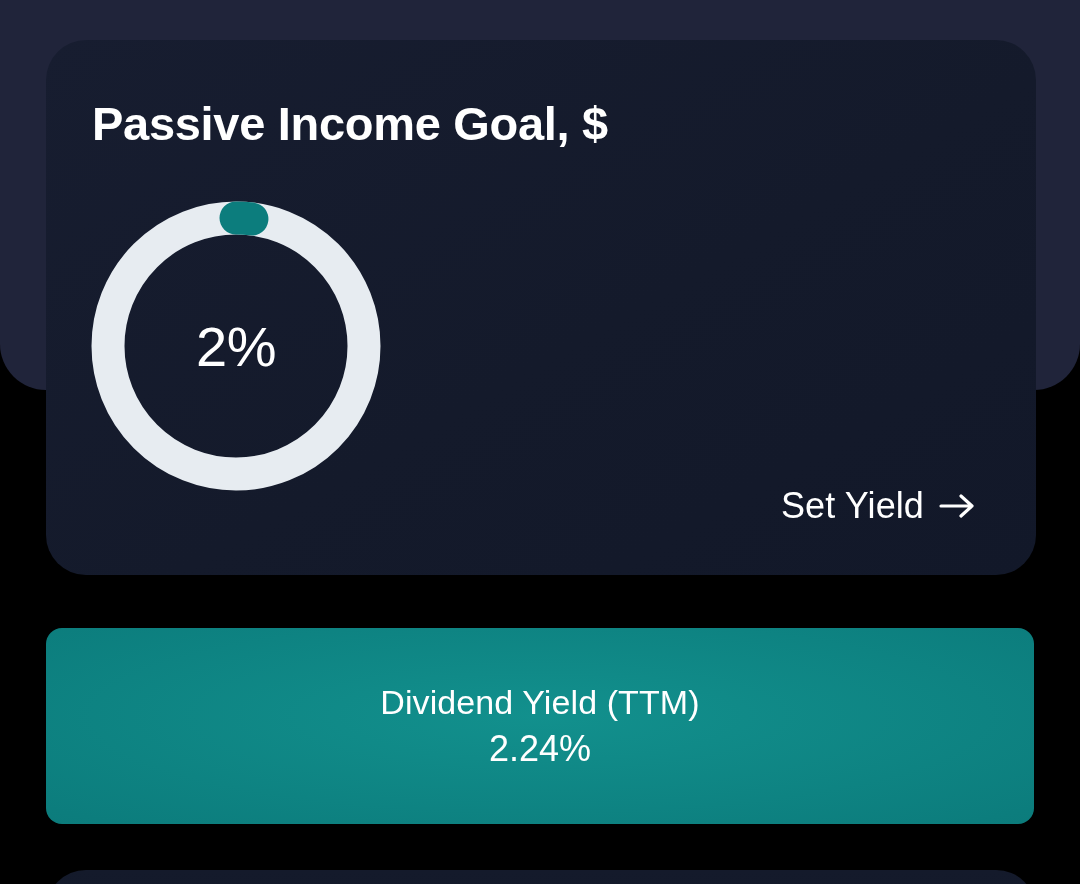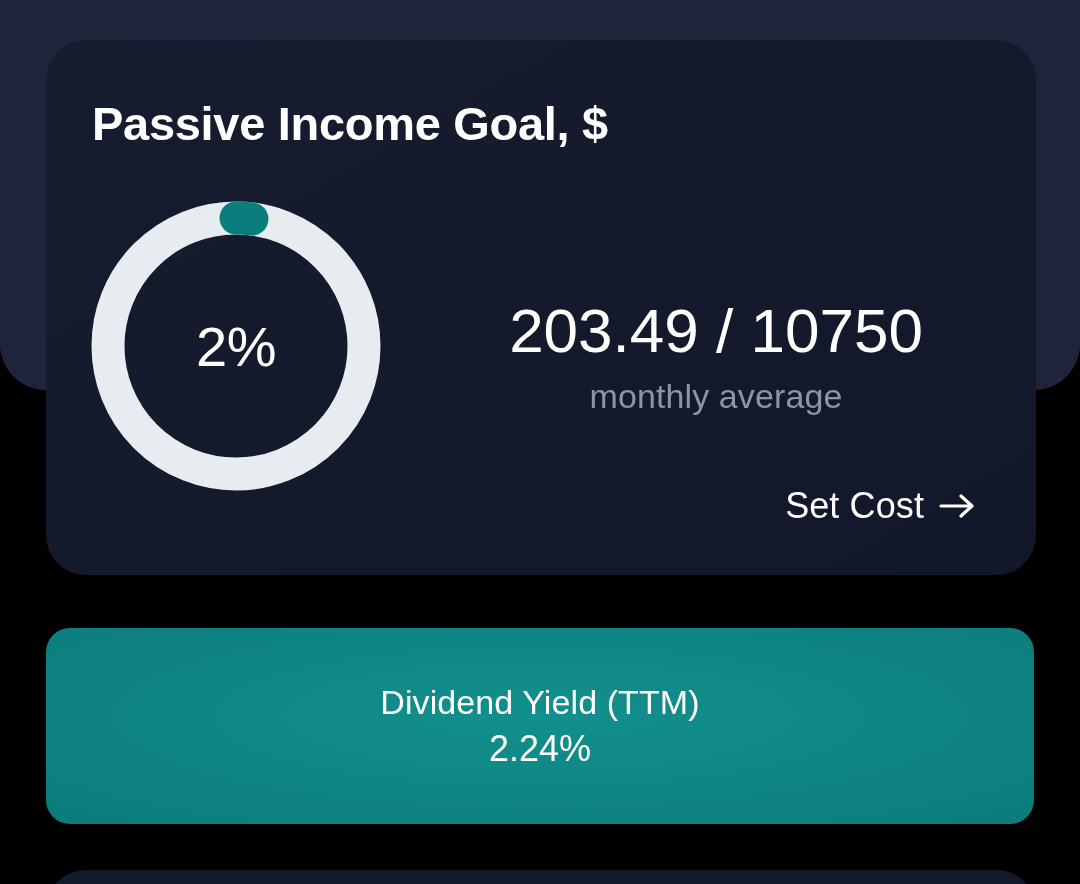--- a/index.html
+++ b/index.html
@@ -134,21 +134,21 @@
     position: absolute;
     left: 46px;
     top: 628px;
     width: 988px;
     height: 196px;
     display: flex;
     gap: 16px;
   }
   .tile {
     flex: 1 1 0;
-    border-radius: 24px;
+    border-radius: 16px;
     display: flex;
     flex-direction: column;
     align-items: center;
     justify-content: center;
     gap: 4px;
   }
   .tile-yield {
     background: radial-gradient(120% 130% at 50% 45%, #12908d 0%, #0c7d7d 55%, #0a6f70 100%);
   }
   .tile-cost {
@@ -191,27 +191,23 @@
     <div class="goal-title">Passive Income Goal, $</div>
 
     <div class="donut-wrap">
       <svg class="donut-svg" viewBox="0 0 292 292">
         <circle cx="146" cy="146" r="128" fill="none" stroke="#e7ecf1" stroke-width="33"></circle>
         <circle cx="146" cy="146" r="128" fill="none" stroke="#0c7d7d" stroke-width="33" stroke-linecap="round" stroke-dasharray="16 788" stroke-dashoffset="0" transform="rotate(-90 146 146)"></circle>
       </svg>
       <div class="donut-label">2%</div>
     </div>
 
-    <div class="stat-block">
-      <div class="stat-main">203.49 / 10750</div>
-      <div class="stat-sub">monthly average</div>
-    </div>
 
     <div class="set-goal">
-      <span class="set-goal-label">Set Cost</span>
+      <span class="set-goal-label">Set Yield</span>
       <svg class="arrow-icon" viewBox="0 0 40 30">
         <path d="M3 15 H34 M23 5 L34 15 L23 25" fill="none" stroke="#ffffff" stroke-width="3.2" stroke-linecap="round" stroke-linejoin="round"></path>
       </svg>
     </div>
 
   </div>
 
   <div class="tiles">
 
     <div class="tile tile-yield">

